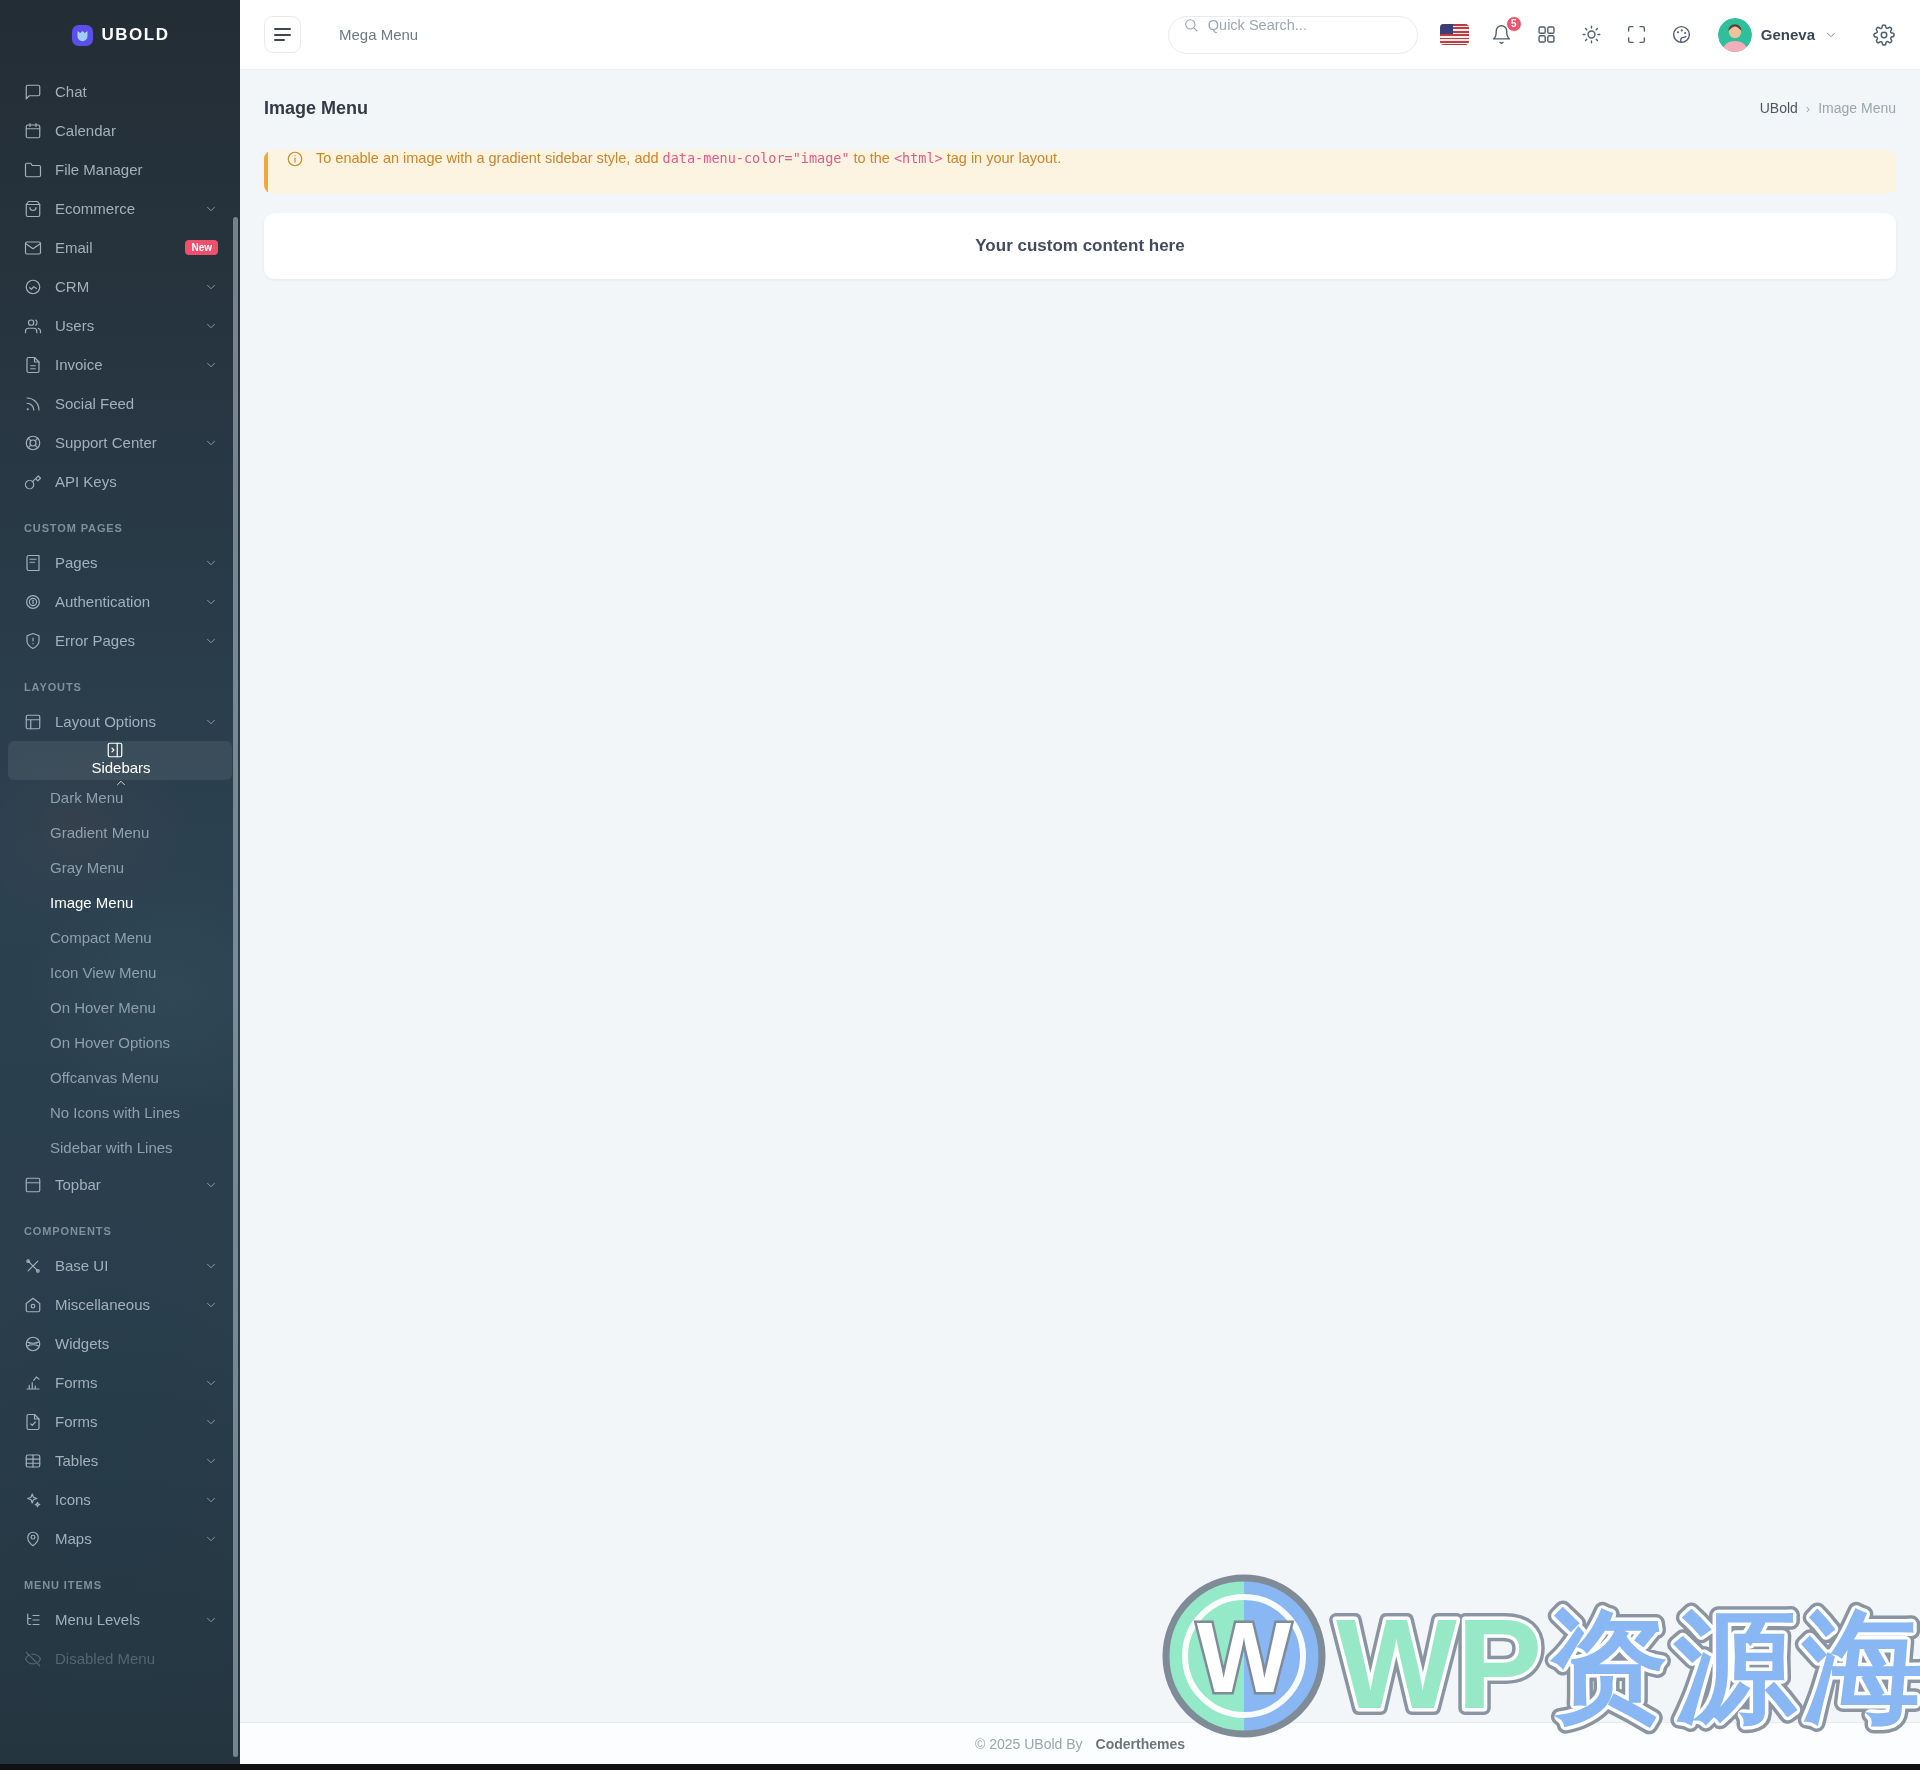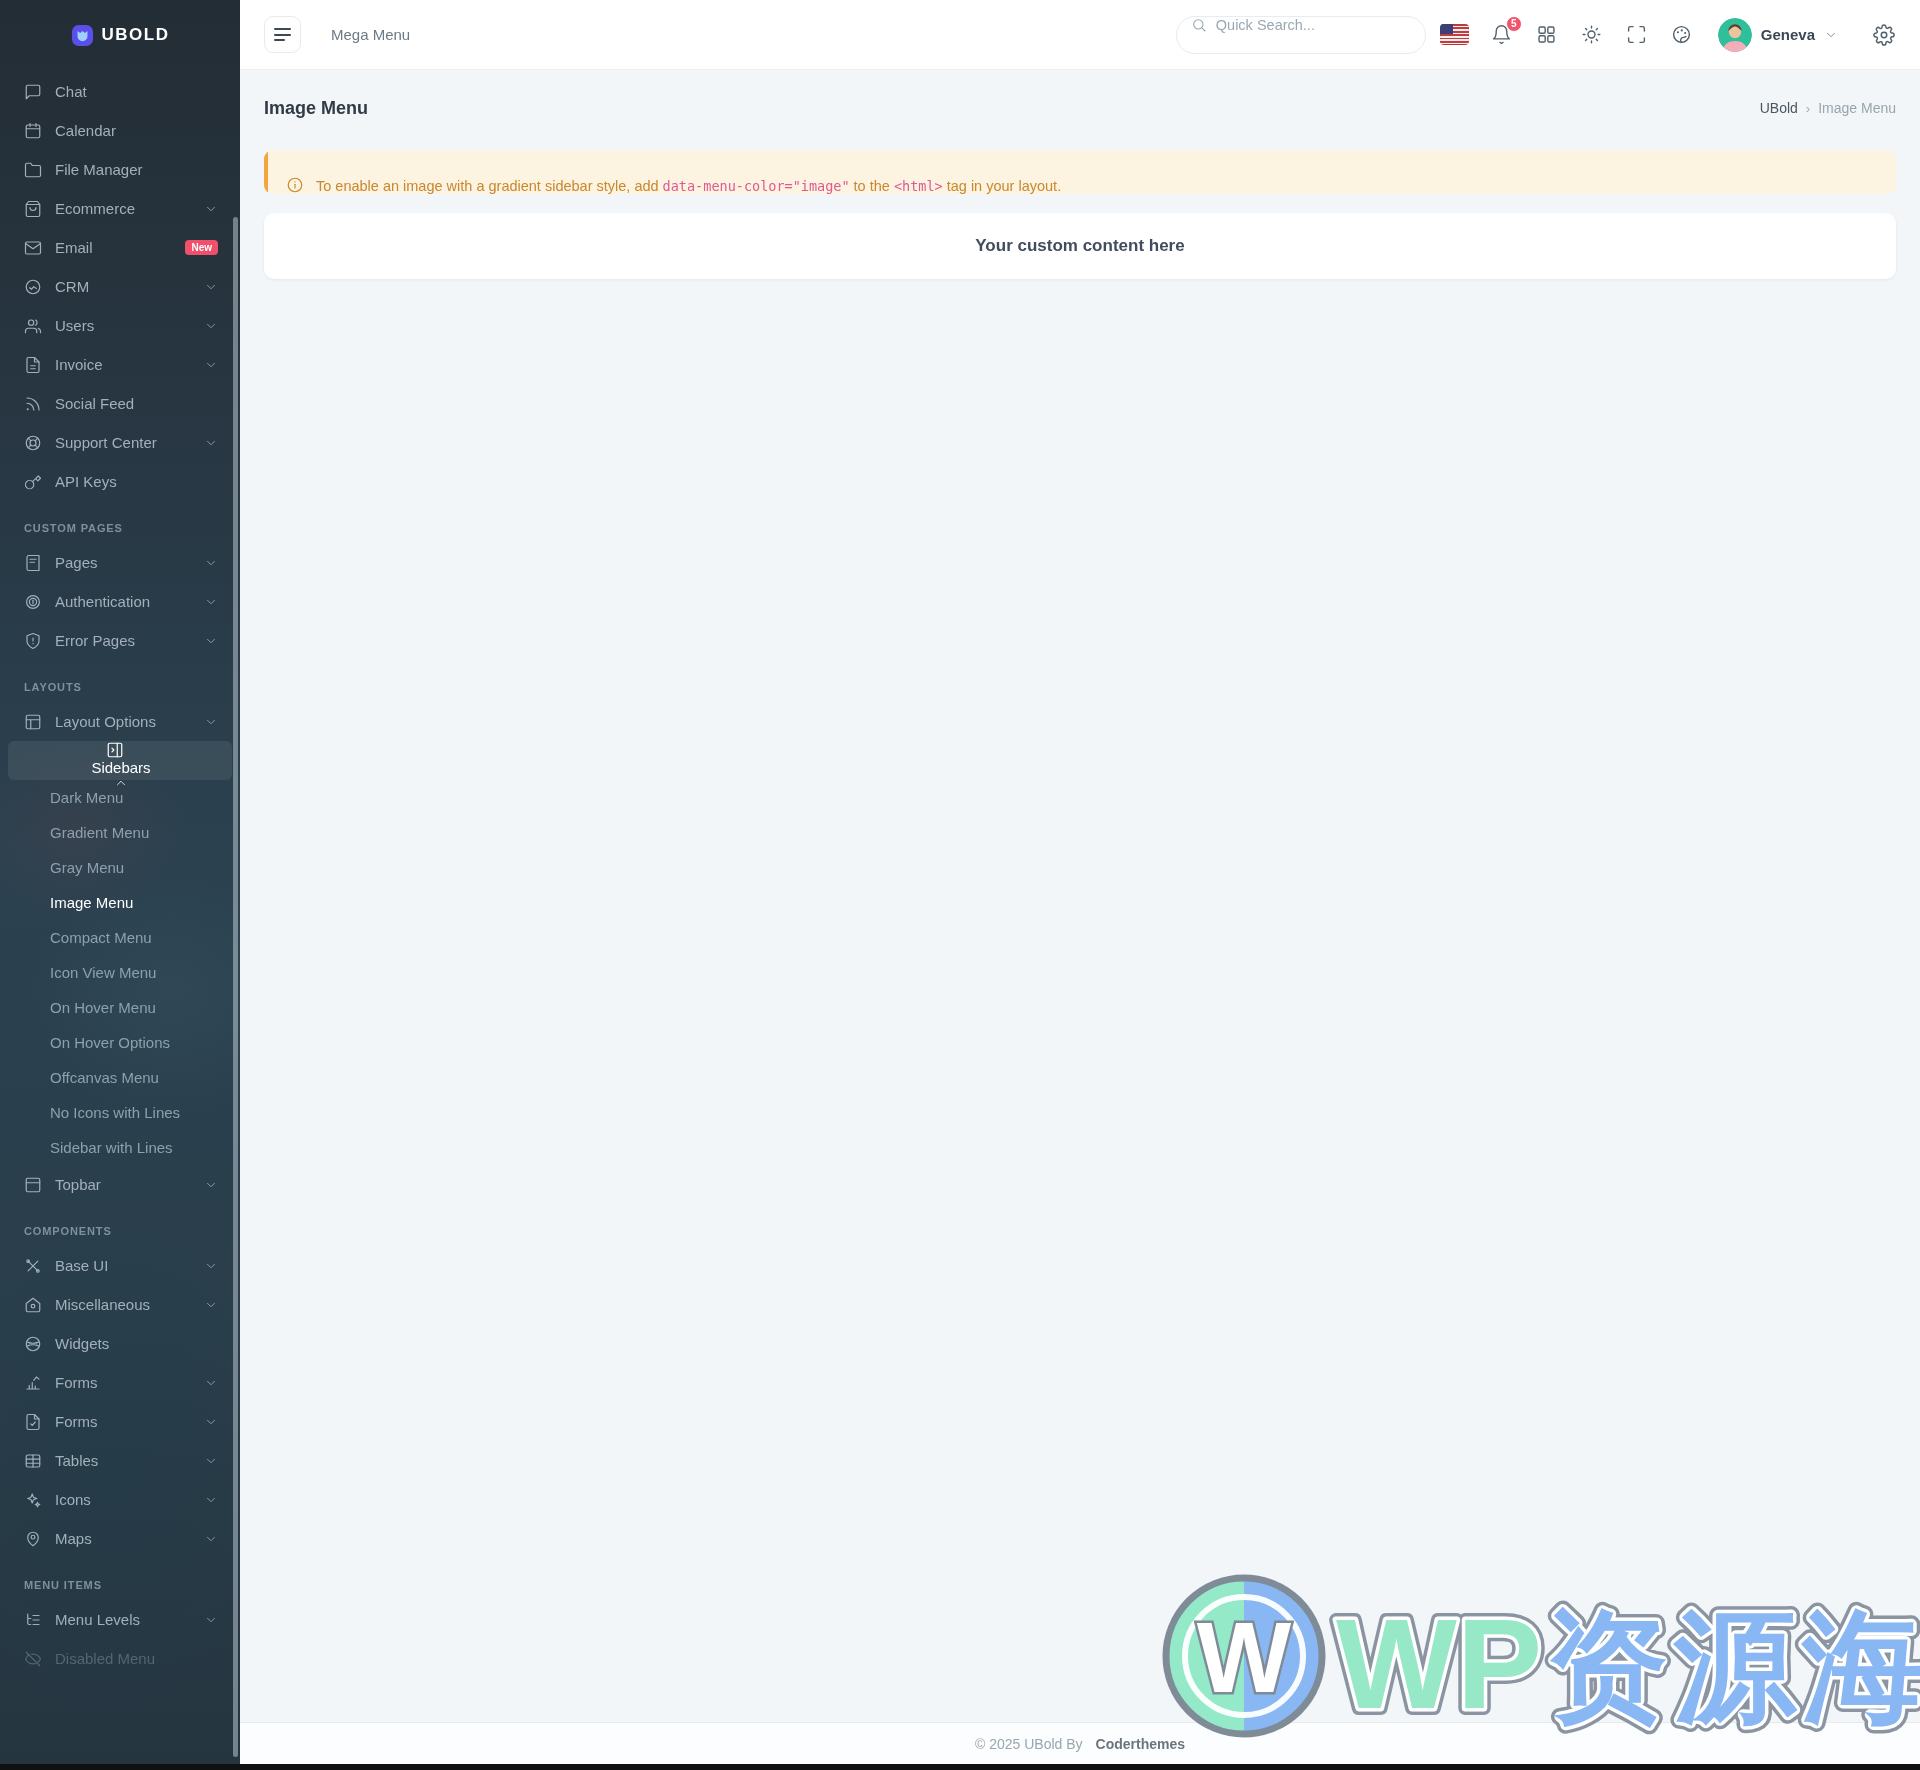--- a/index.html
+++ b/index.html
@@ -48,21 +48,21 @@
   }
   .s-sub.active { color:#fff; }
   .side-scroll {
     position:absolute; right:2px; top:217px; width:5px; height:1540px;
     background:rgba(215,226,232,.45); border-radius:3px;
   }
   
   .topbar {
     position:absolute; left:240px; top:0; right:0; height:70px; background:#fff;
     border-bottom:1px solid #edf0f3; display:flex; align-items:center;
-    padding:0 24px; gap:0; z-index:2;
+    padding:0 24px; gap:8px; z-index:2;
   }
   .burger-btn {
     width:37px; height:37px; border:1px solid #e7ebef; border-radius:9px; background:#fff;
     display:flex; flex-direction:column; justify-content:center; gap:3.5px; padding-left:9px; cursor:pointer;
   }
   .burger-btn i { display:block; height:2px; background:#3d4852; border-radius:1px; }
   .burger-btn i:nth-child(1){ width:17px; }
   .burger-btn i:nth-child(2){ width:17px; }
   .burger-btn i:nth-child(3){ width:11px; }
   .tb-menu-label { margin-left:30px; font-size:15px; color:#6d7a85; cursor:pointer; }
@@ -101,21 +101,21 @@
   
   .content { position:absolute; left:240px; top:70px; right:0; bottom:48px; padding:20px 24px 0; }
   .page-head { display:flex; align-items:center; justify-content:space-between; height:36px; }
   .page-title { font-size:18px; font-weight:bold; color:#313a46; }
   .breadcrumb { display:flex; align-items:center; gap:8px; font-size:14px; }
   .breadcrumb .bc-root { color:#4c565f; cursor:pointer; }
   .breadcrumb .bc-sep { color:#a3adb5; font-size:13px; }
   .breadcrumb .bc-current { color:#98a6ad; }
   .alert {
     margin-top:24px; height:44px; background:#fdf3e1; border-radius:9px;
-    display:flex; align-items:flex-end; position:relative; overflow:hidden; padding-left:22px;
+    display:flex; align-items:flex-start; position:relative; overflow:hidden; padding-left:22px;
   }
   .alert-bar { position:absolute; left:0; top:0; bottom:0; width:4px; background:#f2a63b; }
   .alert .info-ic { width:18px; height:18px; color:#cb8d2d; margin-right:12px; flex:none; }
   .alert .info-ic svg { width:18px; height:18px; display:block; }
   .alert-msg { font-size:14.5px; color:#c9872e; }
   .alert-msg .code { font-family:"DejaVu Sans Mono", monospace; font-size:13.5px; color:#e0598f; }
   .card {
     margin-top:19px; height:66px; background:#fff; border-radius:10px;
     box-shadow:0 1px 3px rgba(56,65,74,.08); display:flex; align-items:center; justify-content:center;
   }

